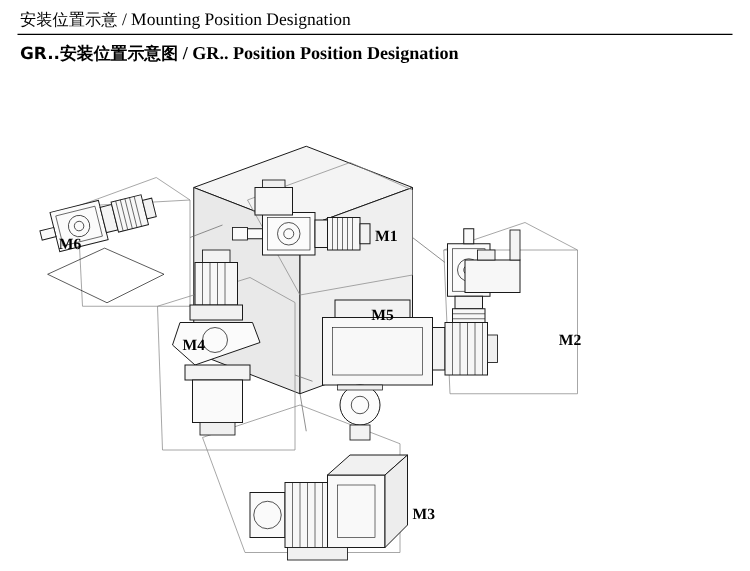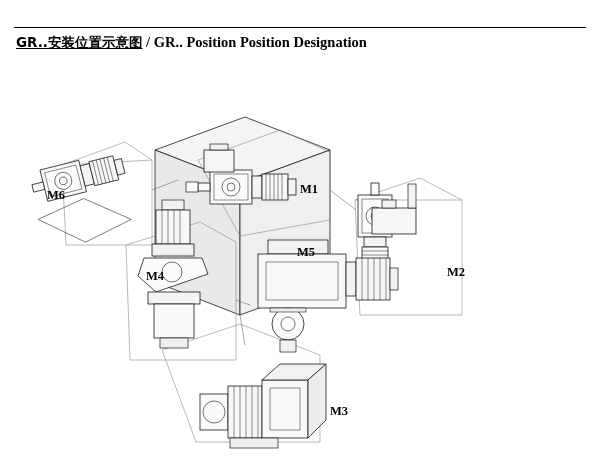--- a/index.html
+++ b/index.html
@@ -52,21 +52,20 @@
     left: 16px;
     top: 34px;
     font-size: 14.5px;
     font-weight: bold;
     white-space: nowrap;
   }
   .subtitle .cn {
     font-family: "DejaVu Sans", sans-serif;
     font-weight: bold;
     font-size: 13.5px;
-    text-decoration: underline;
   }
   .subtitle .en {
     font-family: "Liberation Serif", serif;
     font-weight: bold;
     font-size: 14.5px;
   }
   
   .diagram {
     position: absolute;
     left: 0;
@@ -86,20 +85,23 @@
     white-space: nowrap;
   }
 </style>
 </head>
 <body>
 
 <div class="page">
 
   <div class="header-bar"></div>
 
+  <div class="header-title">
+    <span class="cn">安装位置示意</span><span class="en"> / </span><span class="en">Mounting Position Designation</span>
+  </div>
 
   <div class="subtitle">
     <span class="cn">GR..安装位置示意图</span><span class="en"> / </span><span class="en">GR.. Position Position Designation</span>
   </div>
 
   <div class="diagram">
     <svg width="600" height="397" viewBox="0 0 600 397" xmlns="http://www.w3.org/2000/svg">
       <defs>
         <g id="gearmotor">
 

